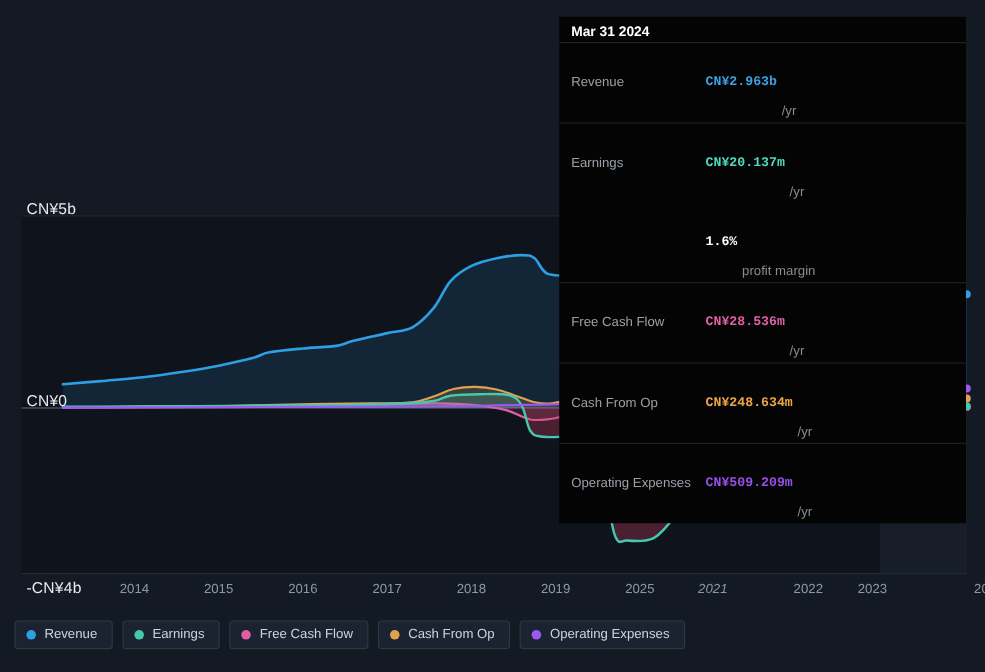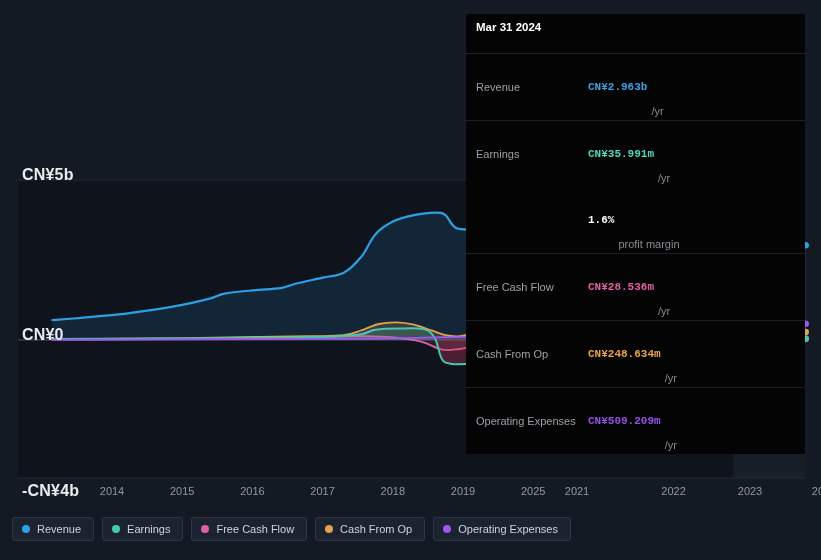--- a/index.html
+++ b/index.html
@@ -1,22 +1,22 @@
 <!DOCTYPE html>
 <html><head>
 <meta charset="utf-8">
 <style>
   html,body{margin:0;padding:0;background:#141a23;}
   body{width:821px;height:560px;overflow:hidden;font-family:"Liberation Sans",sans-serif;}
   .stage{position:relative;width:821px;height:560px;background:#141a23;}
   svg.chart{position:absolute;left:0;top:0;display:block;}
-  .ylab{position:absolute;color:#e8ecef;font-size:16px;font-weight:700;letter-spacing:.2px;}
+  .ylab{position:absolute;color:#e8ecef;font-size:13px;font-weight:400;letter-spacing:.2px;}
   .xlab{position:absolute;top:485px;color:#8e99a4;font-size:11px;transform:translateX(-50%);margin-left:28px;}
   .tooltip{position:absolute;left:466px;top:14px;width:339px;background:#040404;z-index:5;}
-  .tt-title{padding:7px 10px 20px;color:#ffffff;font-size:11.5px;font-weight:700;border-bottom:1px solid #222222;}
+  .tt-title{padding:7px 10px 2px;color:#ffffff;font-size:11.5px;font-weight:700;border-bottom:1px solid #222222;}
   .tt-row{display:flex;align-items:center;padding:3px 10px;font-size:11px;min-height:14px;}
   .tt-row.sep{border-top:1px solid #1e1e1e;}
   .tt-label{width:112px;flex:none;color:#9aa1a8;}
   .tt-value{font-weight:700;font-family:Liberation Mono, monospace;}
   .tt-suffix{color:#878d94;margin-left:4px;margin-top:48px;}
   .legend{position:absolute;left:12px;top:517px;display:flex;gap:8px;}
   .legend-item{display:flex;align-items:center;background:#1b2330;border:1px solid #2d3645;border-radius:3px;padding:5px 12px 5px 9px;font-size:11px;color:#cdd4db;cursor:pointer;white-space:nowrap;}
   .dot{width:8px;height:8px;border-radius:50%;margin-right:7px;flex:none;}
 </style>
 </head>
@@ -62,37 +62,37 @@
       <div class="ylab" style="left: 22px; top: 482px;">-CN¥4b</div>
     </div>
   <div id="xlabels">
       <div class="xlab" style="left: 84px;">2014</div>
       <div class="xlab" style="left: 154.2px;">2015</div>
       <div class="xlab" style="left: 224.4px;">2016</div>
       <div class="xlab" style="left: 294.6px;">2017</div>
       <div class="xlab" style="left: 364.8px;">2018</div>
       <div class="xlab" style="left: 435px;">2019</div>
       <div class="xlab" style="left: 505.2px;">2025</div>
-      <div class="xlab" style="left: 549px;">2021</div>
+      <div class="xlab" style="left: 566px; font-style: italic;">2021</div>
       <div class="xlab" style="left: 645.6px;">2022</div>
-      <div class="xlab" style="left: 722px;">2023</div>
+      <div class="xlab" style="left: 699px;">2023</div>
       <div class="xlab" style="left: 796px; text-align: right;">2024</div>
     </div>
 
   <div class="tooltip">
     <div class="tt-title">Mar 31 2024</div>
     <div id="tooltip-rows">
         <div class="tt-row">
           <span class="tt-label">Revenue</span>
           <span class="tt-value" style="color: rgb(58, 162, 228);">CN¥2.963b</span>
           <span class="tt-suffix">/yr</span>
         </div>
         <div class="tt-row sep">
           <span class="tt-label">Earnings</span>
-          <span class="tt-value" style="color: rgb(79, 216, 188);">CN¥35.991m</span>
+          <span class="tt-value" style="color: rgb(79, 216, 188);">CN¥20.137m</span>
           <span class="tt-suffix">/yr</span>
         </div>
         <div class="tt-row">
           <span class="tt-label"></span>
           <span class="tt-value" style="color: rgb(255, 255, 255);">1.6%</span>
           <span class="tt-suffix">profit margin</span>
         </div>
         <div class="tt-row sep">
           <span class="tt-label">Free Cash Flow</span>
           <span class="tt-value" style="color: rgb(224, 95, 164);">CN¥28.536m</span>

